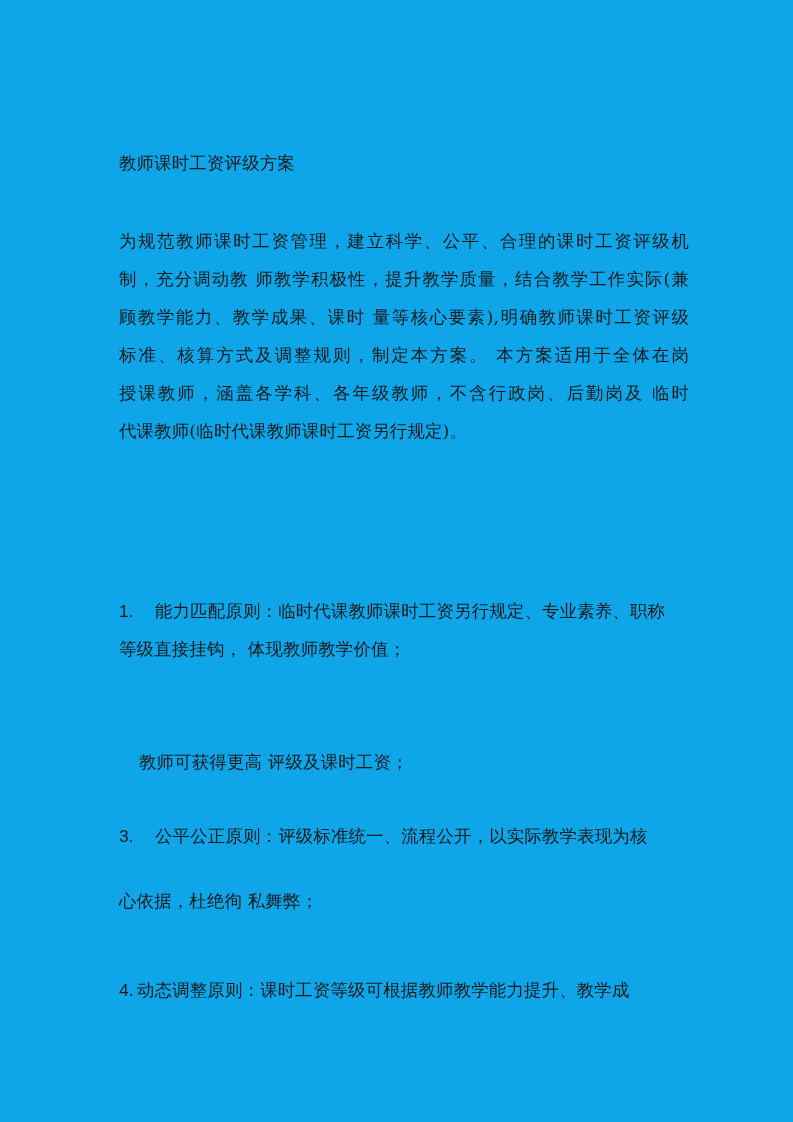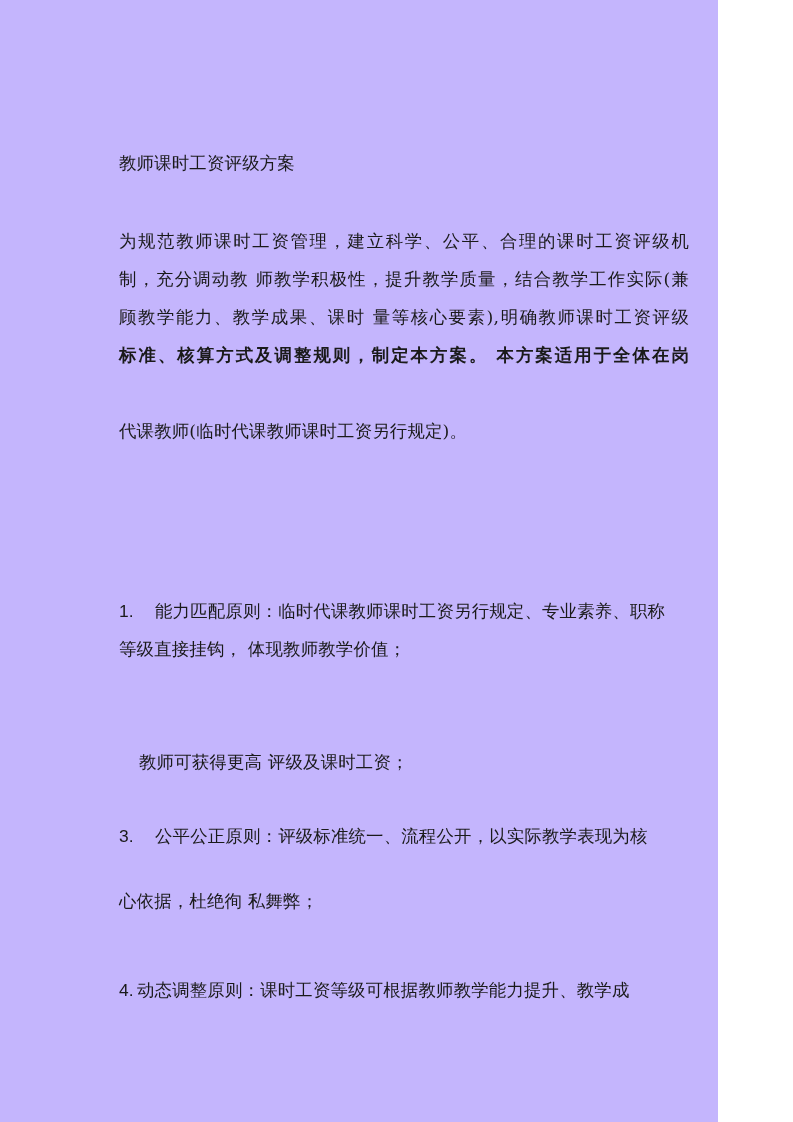--- a/index.html
+++ b/index.html
@@ -11,23 +11,23 @@
       width: 793px;
       height: 1122px;
       position: relative;
       overflow: hidden;
       font-family: "DejaVu Serif", "Liberation Serif", serif;
       color: #1a1a1a;
     }
     .page {
       position: absolute;
       left: 0; top: 0;
-      width: 718px;
+      width: 793px;
       height: 1122px;
-      background: #c4b5fd;
+      background: #0ea5e9;
     }
     .line {
       position: absolute;
       left: 119px;
       width: 570px;
       font-size: 17.4px;
       line-height: 22px;
       white-space: nowrap;
       letter-spacing: 0.2px;
     }
@@ -45,21 +45,22 @@
 </head>
 <body>
 
 <div class="page">
 
   <div class="line" style="top:152px;">教师课时工资评级方案</div>
 
   <div class="line justify" style="top:268px;">制，充分调动教  师教学积极性，提升教学质量，结合教学工作实际(兼</div>
   <div class="line justify" style="top:230px;">为规范教师课时工资管理，建立科学、公平、合理的课时工资评级机</div>
   <div class="line justify" style="top:306px;">顾教学能力、教学成果、课时  量等核心要素),明确教师课时工资评级</div>
-  <div class="line justify" style="top:344px;font-weight:bold;">标准、核算方式及调整规则，制定本方案。  本方案适用于全体在岗</div>
+  <div class="line justify" style="top:344px;">标准、核算方式及调整规则，制定本方案。  本方案适用于全体在岗</div>
+  <div class="line justify" style="top:382px;">授课教师，涵盖各学科、各年级教师，不含行政岗、后勤岗及  临时</div>
   <div class="line" style="top:420px;">代课教师(临时代课教师课时工资另行规定)。</div>
 
 
   <div class="line" style="top:600px;">
     <span class="num num-wide">1.</span><span>能力匹配原则：临时代课教师课时工资另行规定、专业素养、职称</span>
   </div>
   <div class="line" style="top:638px;">等级直接挂钩，  体现教师教学价值；</div>
 
   <div class="line" style="top:751px;margin-left:20px;">教师可获得更高  评级及课时工资；</div>
 

